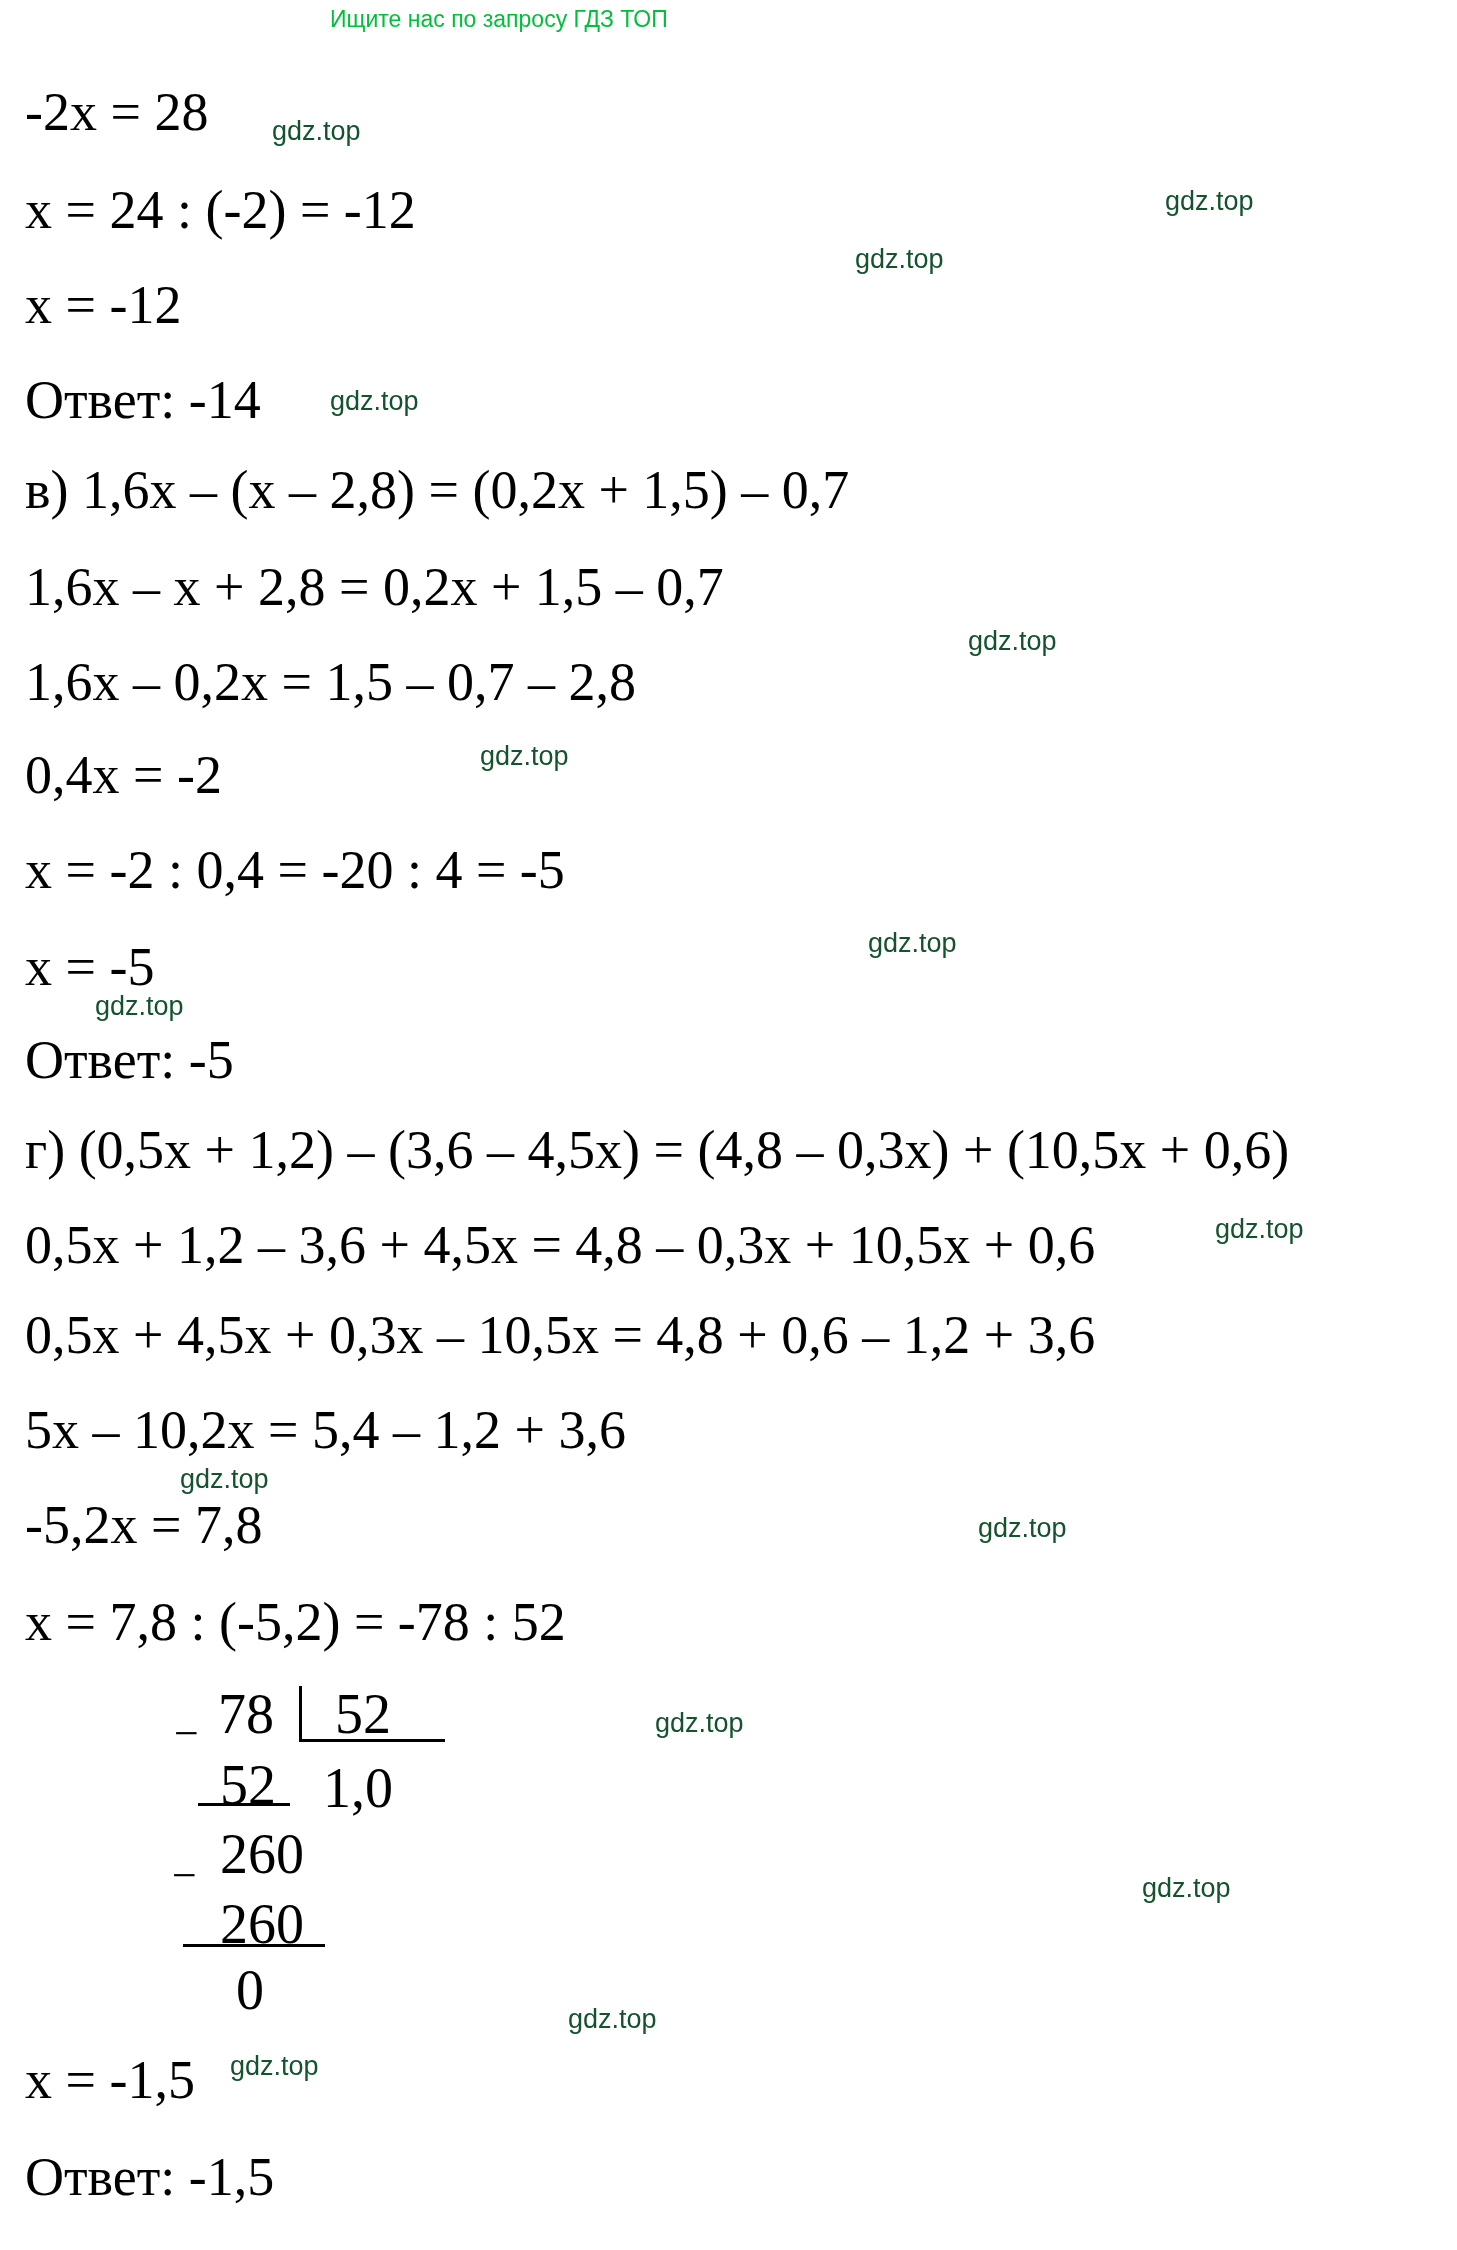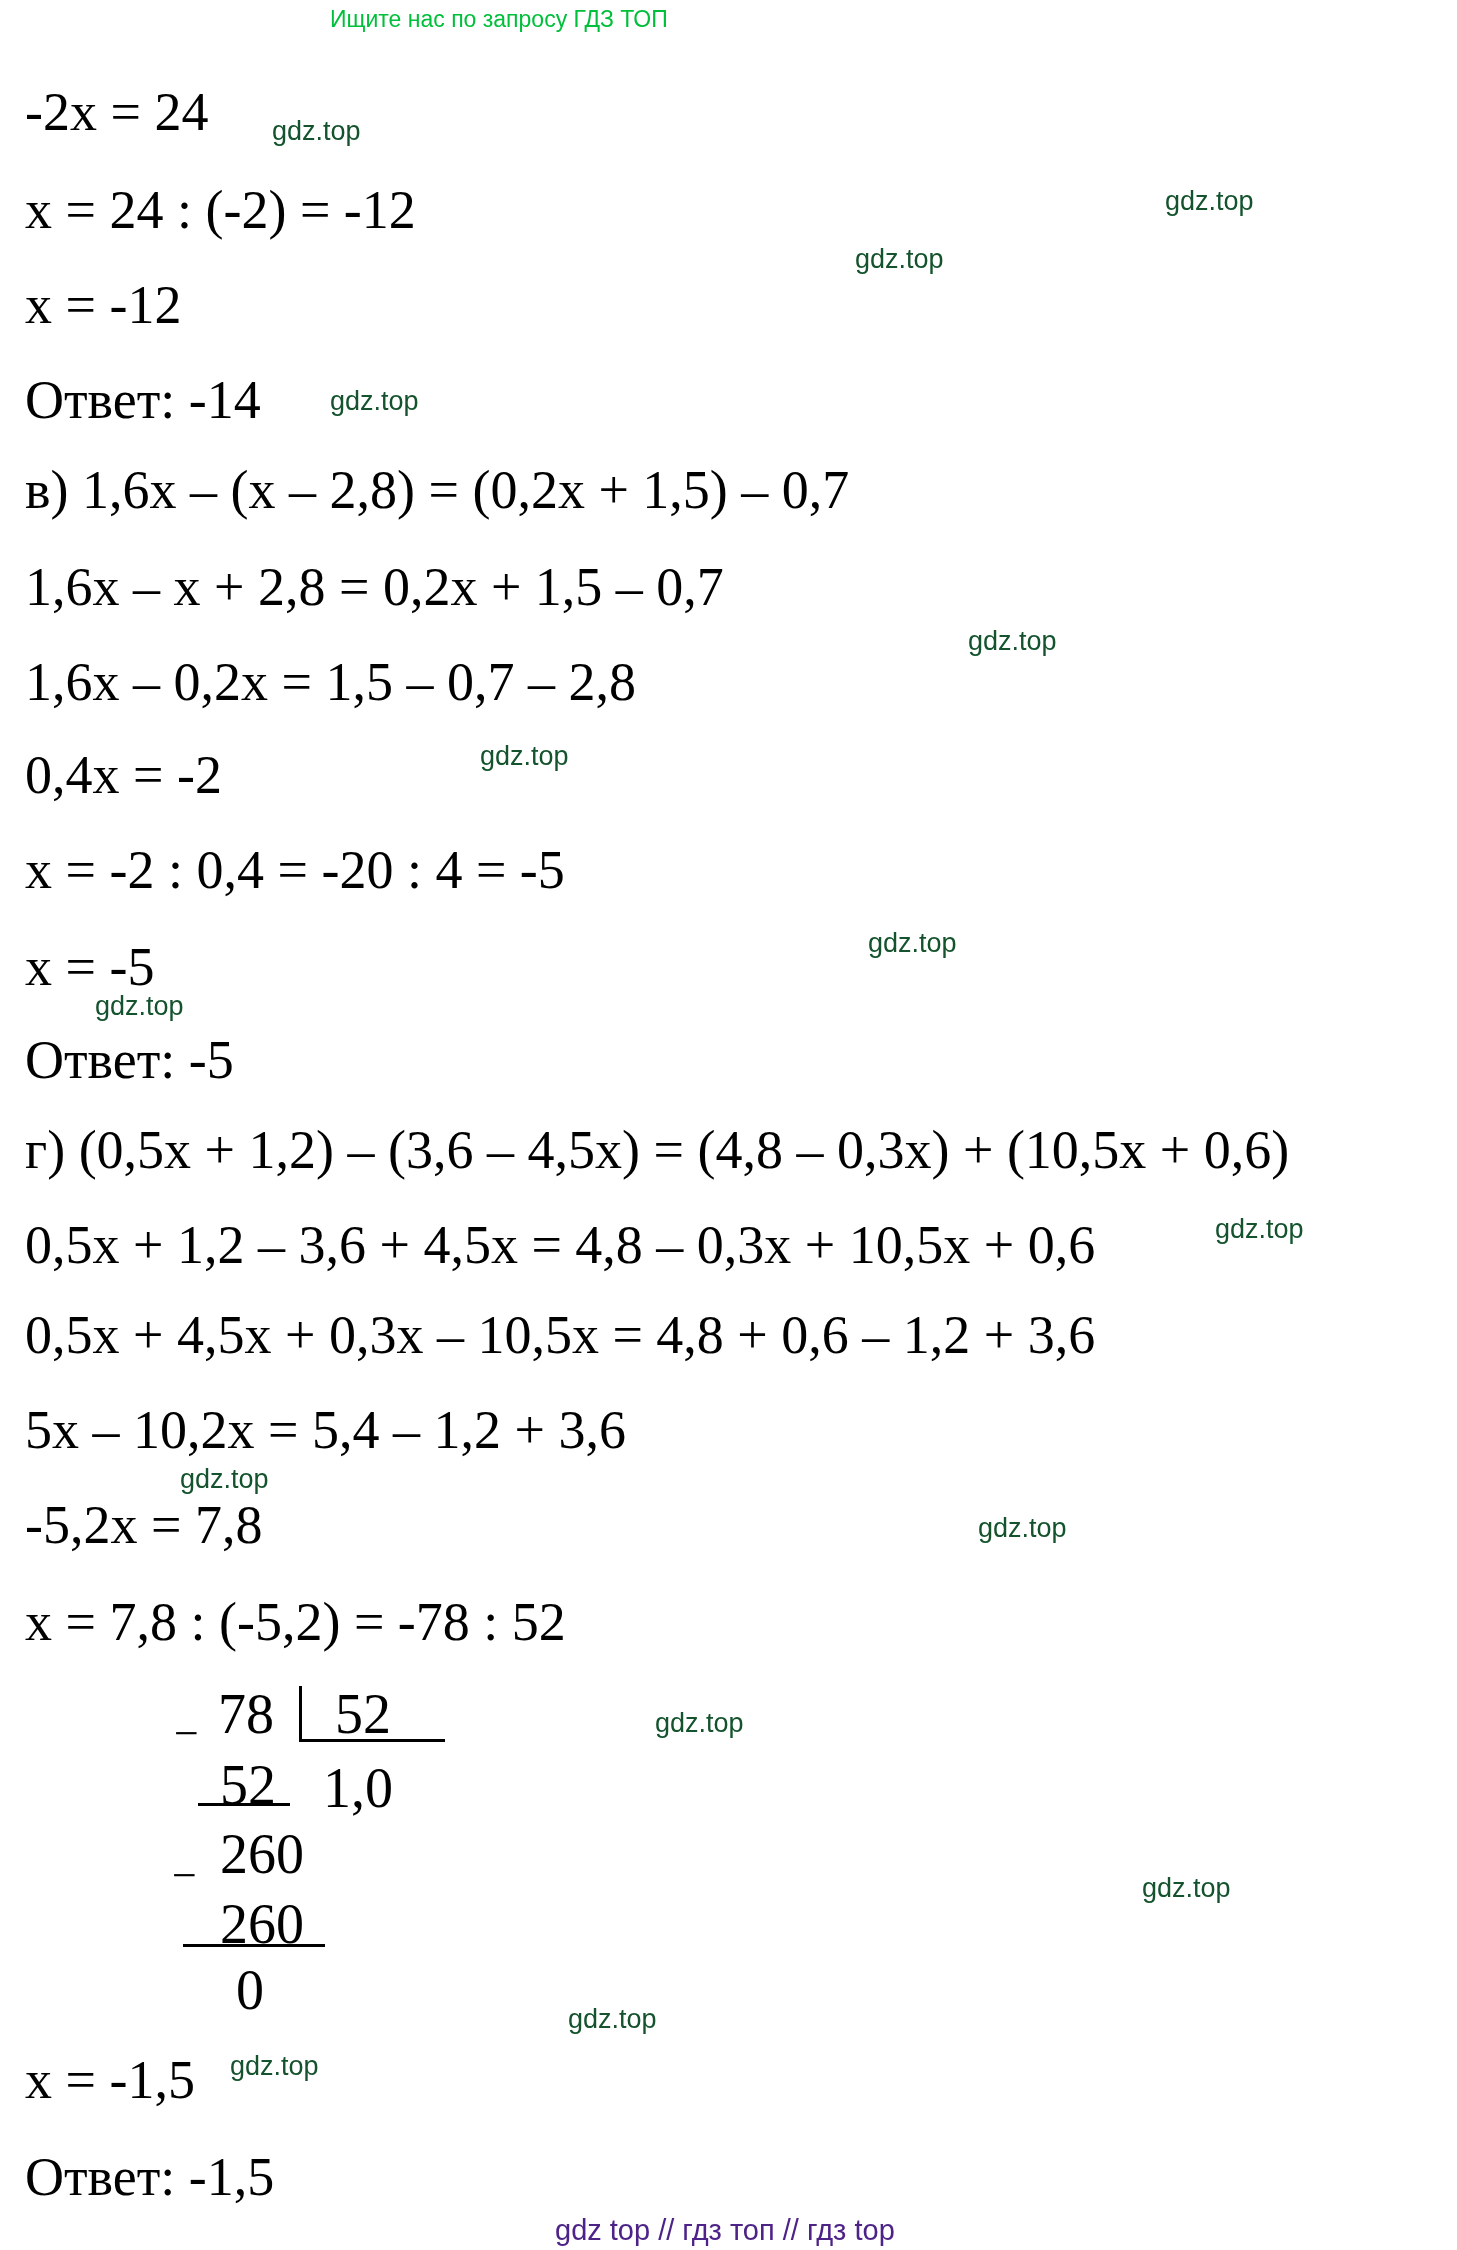--- a/index.html
+++ b/index.html
@@ -63,21 +63,21 @@
     white-space:nowrap;
   }
 </style>
 </head>
 <body>
 
 <div class="page">
 
   <div class="site-header">Ищите нас по запросу ГДЗ ТОП</div>
 
-  <div class="math-line" style="top:85px">-2x = 24</div>
+  <div class="math-line" style="top:85px">-2x = 28</div>
   <div class="math-line" style="top:183px">x = 24 : (-2) = -12</div>
   <div class="math-line" style="top:278px">x = -12</div>
   <div class="math-line" style="top:373px">Ответ: -14</div>
   <div class="math-line" style="top:463px">в) 1,6x – (x – 2,8) = (0,2x + 1,5) – 0,7</div>
   <div class="math-line" style="top:560px">1,6x – x + 2,8 = 0,2x + 1,5 – 0,7</div>
   <div class="math-line" style="top:655px">1,6x – 0,2x = 1,5 – 0,7 – 2,8</div>
   <div class="math-line" style="top:748px">0,4x = -2</div>
   <div class="math-line" style="top:843px">x = -2 : 0,4 = -20 : 4 = -5</div>
   <div class="math-line" style="top:940px">x = -5</div>
   <div class="math-line" style="top:1033px">Ответ: -5</div>
@@ -115,15 +115,14 @@
   <span class="wm" style="left:868px;top:930px">gdz.top</span>
   <span class="wm" style="left:95px;top:993px">gdz.top</span>
   <span class="wm" style="left:1215px;top:1216px">gdz.top</span>
   <span class="wm" style="left:180px;top:1466px">gdz.top</span>
   <span class="wm" style="left:978px;top:1515px">gdz.top</span>
   <span class="wm" style="left:655px;top:1710px">gdz.top</span>
   <span class="wm" style="left:1142px;top:1875px">gdz.top</span>
   <span class="wm" style="left:568px;top:2006px">gdz.top</span>
   <span class="wm" style="left:230px;top:2053px">gdz.top</span>
 
-  <div class="footer">gdz top  //  гдз топ  //  гдз top</div>
 
 </div>
 
 </body></html>

